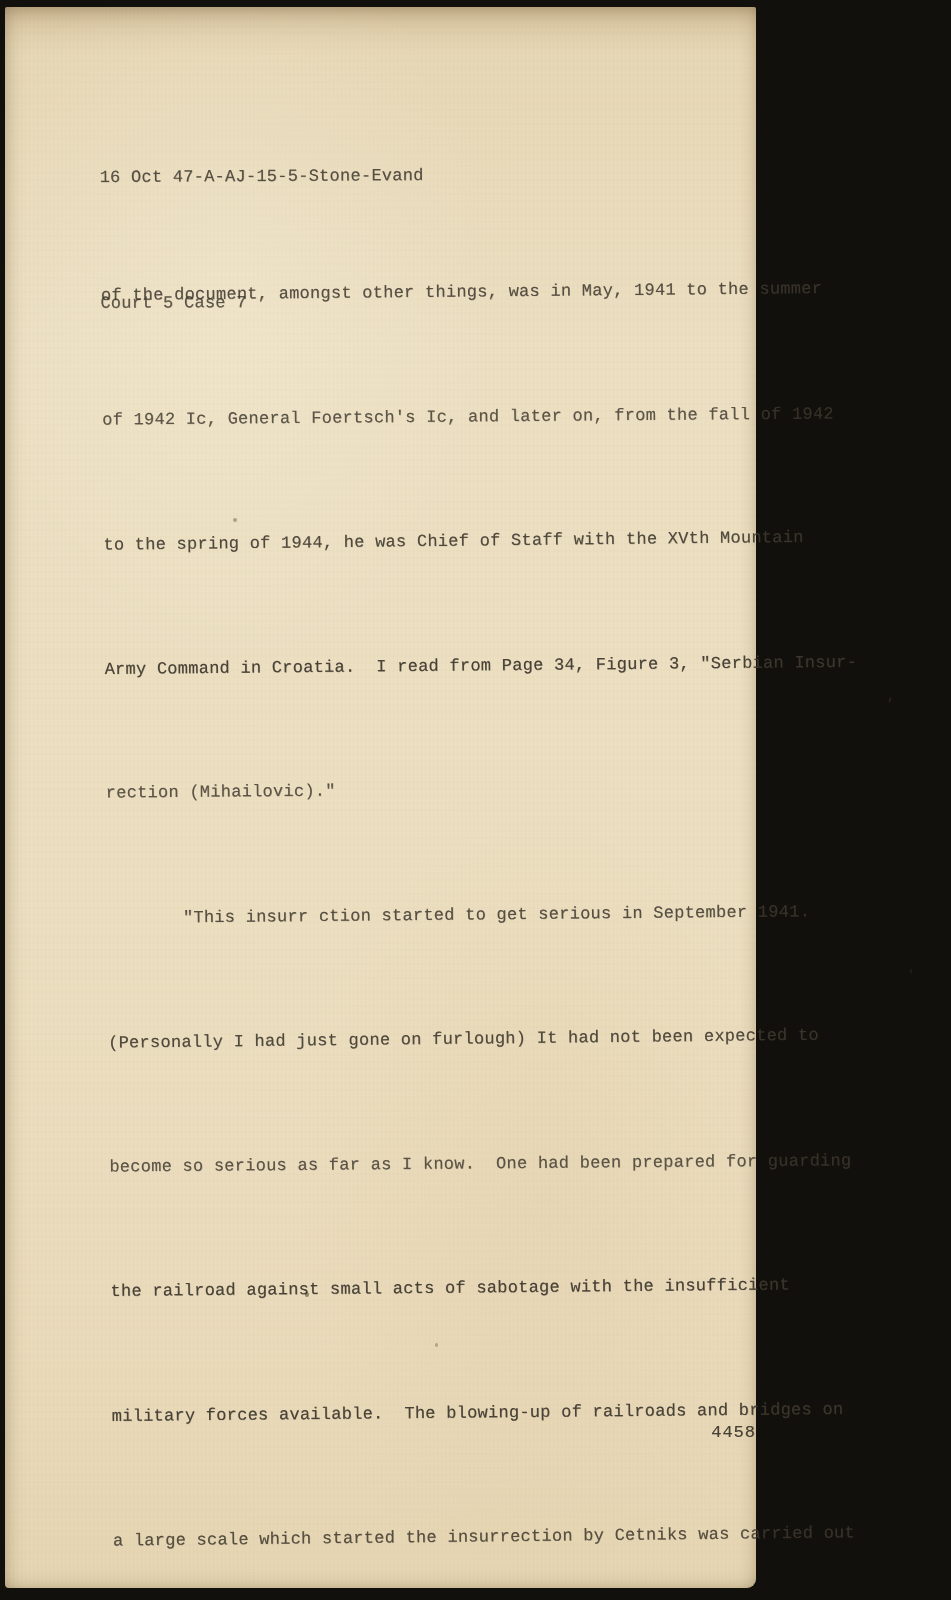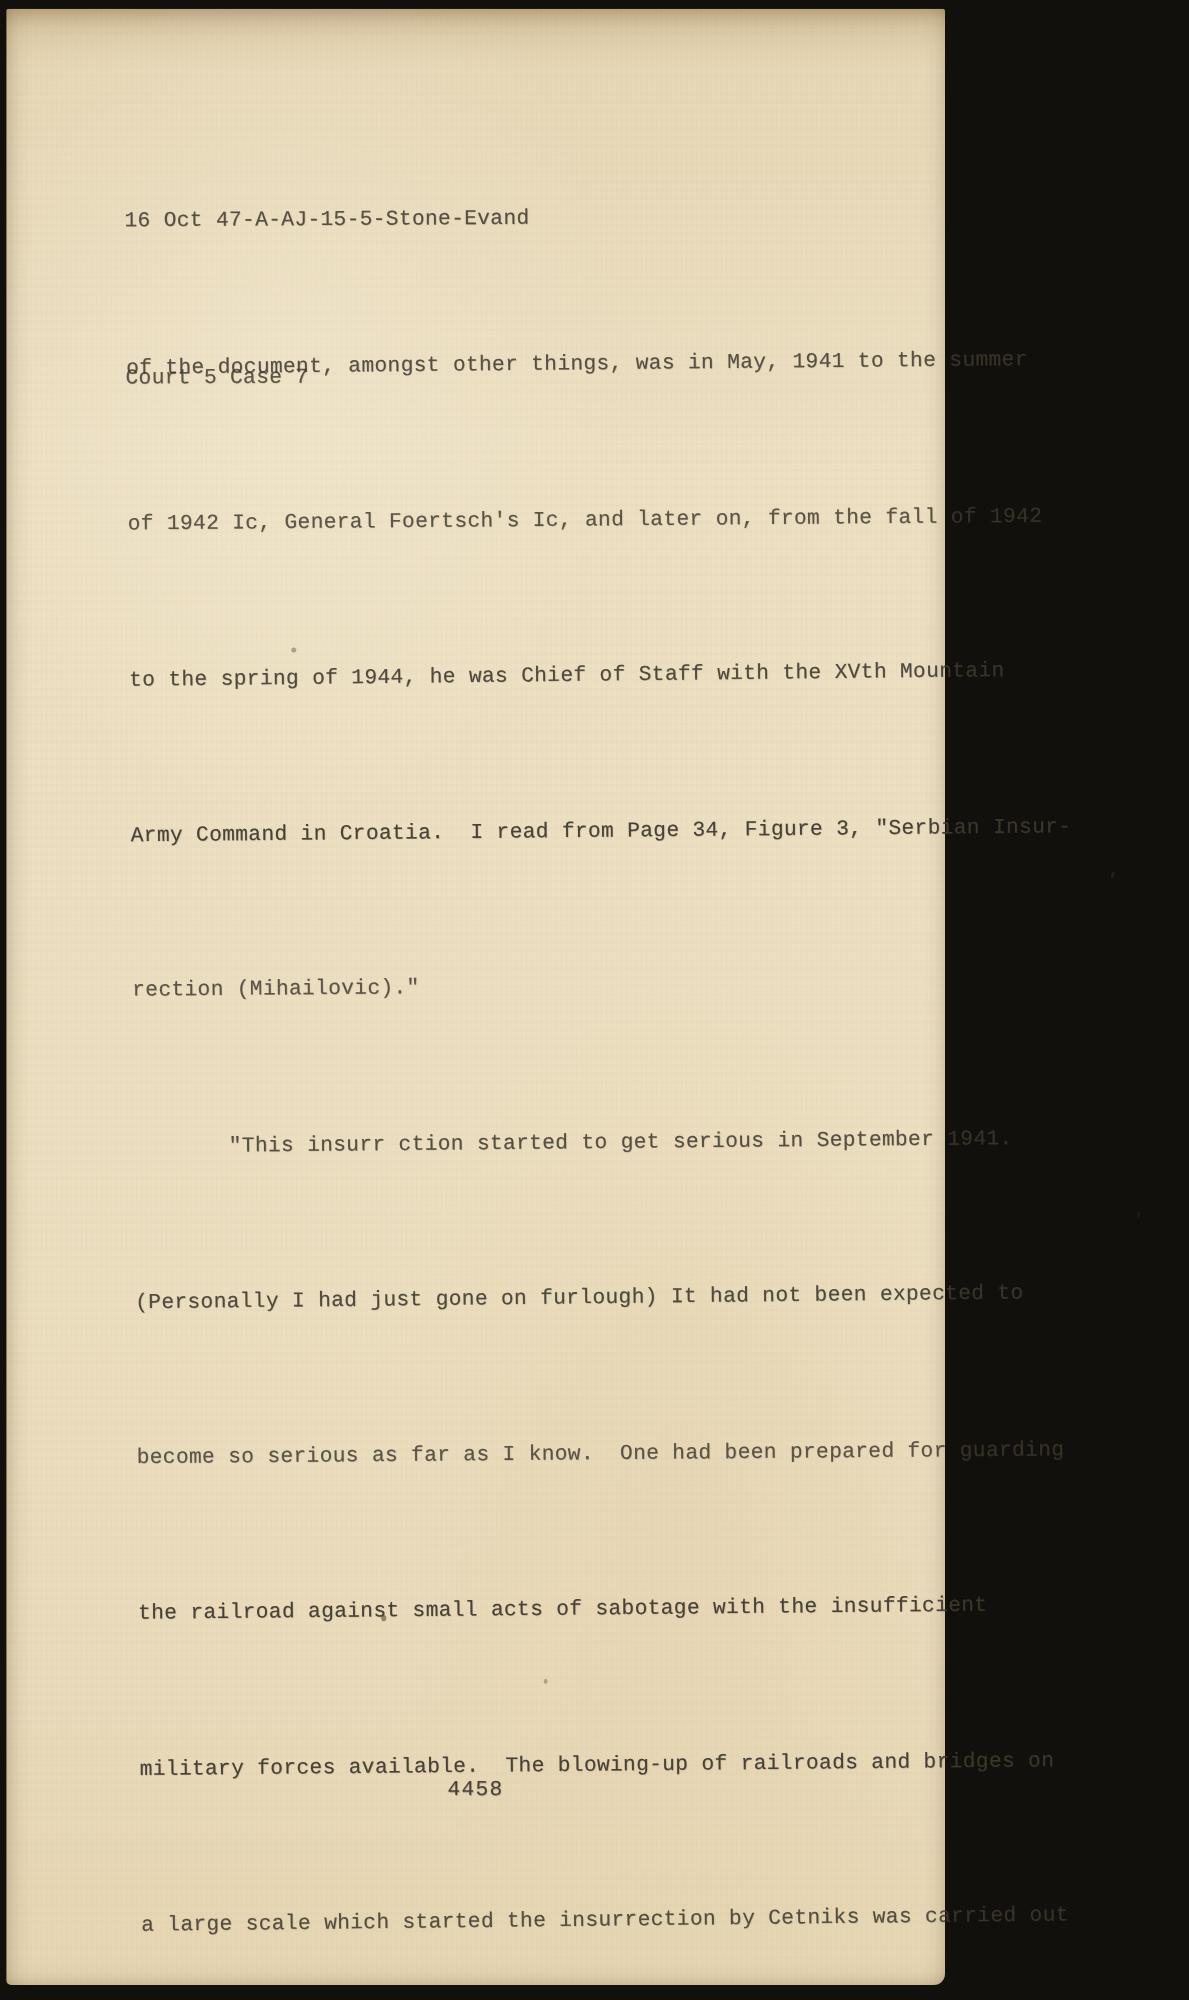--- a/index.html
+++ b/index.html
@@ -62,21 +62,21 @@
   .line.indent { padding-left: 76px; }
   
   .line:nth-child(3n+2) { opacity: 0.88; transform: rotate(0.07deg); }
   .line:nth-child(4n+3) { opacity: 0.95; transform: rotate(-0.09deg); }
   .line:nth-child(5n+1) { opacity: 0.91; }
   .page-number {
     position: absolute;
     top: 1416px;
     left: 0;
     width: 100%;
-    text-align: center;
+    text-align: right;
     font-size: 17px;
     letter-spacing: 1px;
   }
   .speck {
     position: absolute;
     background: rgba(70,62,48,0.55);
     border-radius: 50%;
   }
   .speck.s1 { left: 300px; top: 1285px; width: 4px; height: 5px; }
   .speck.s2 { left: 884px; top: 690px; width: 2px; height: 6px; transform: rotate(18deg); background: rgba(70,62,48,0.38); }

